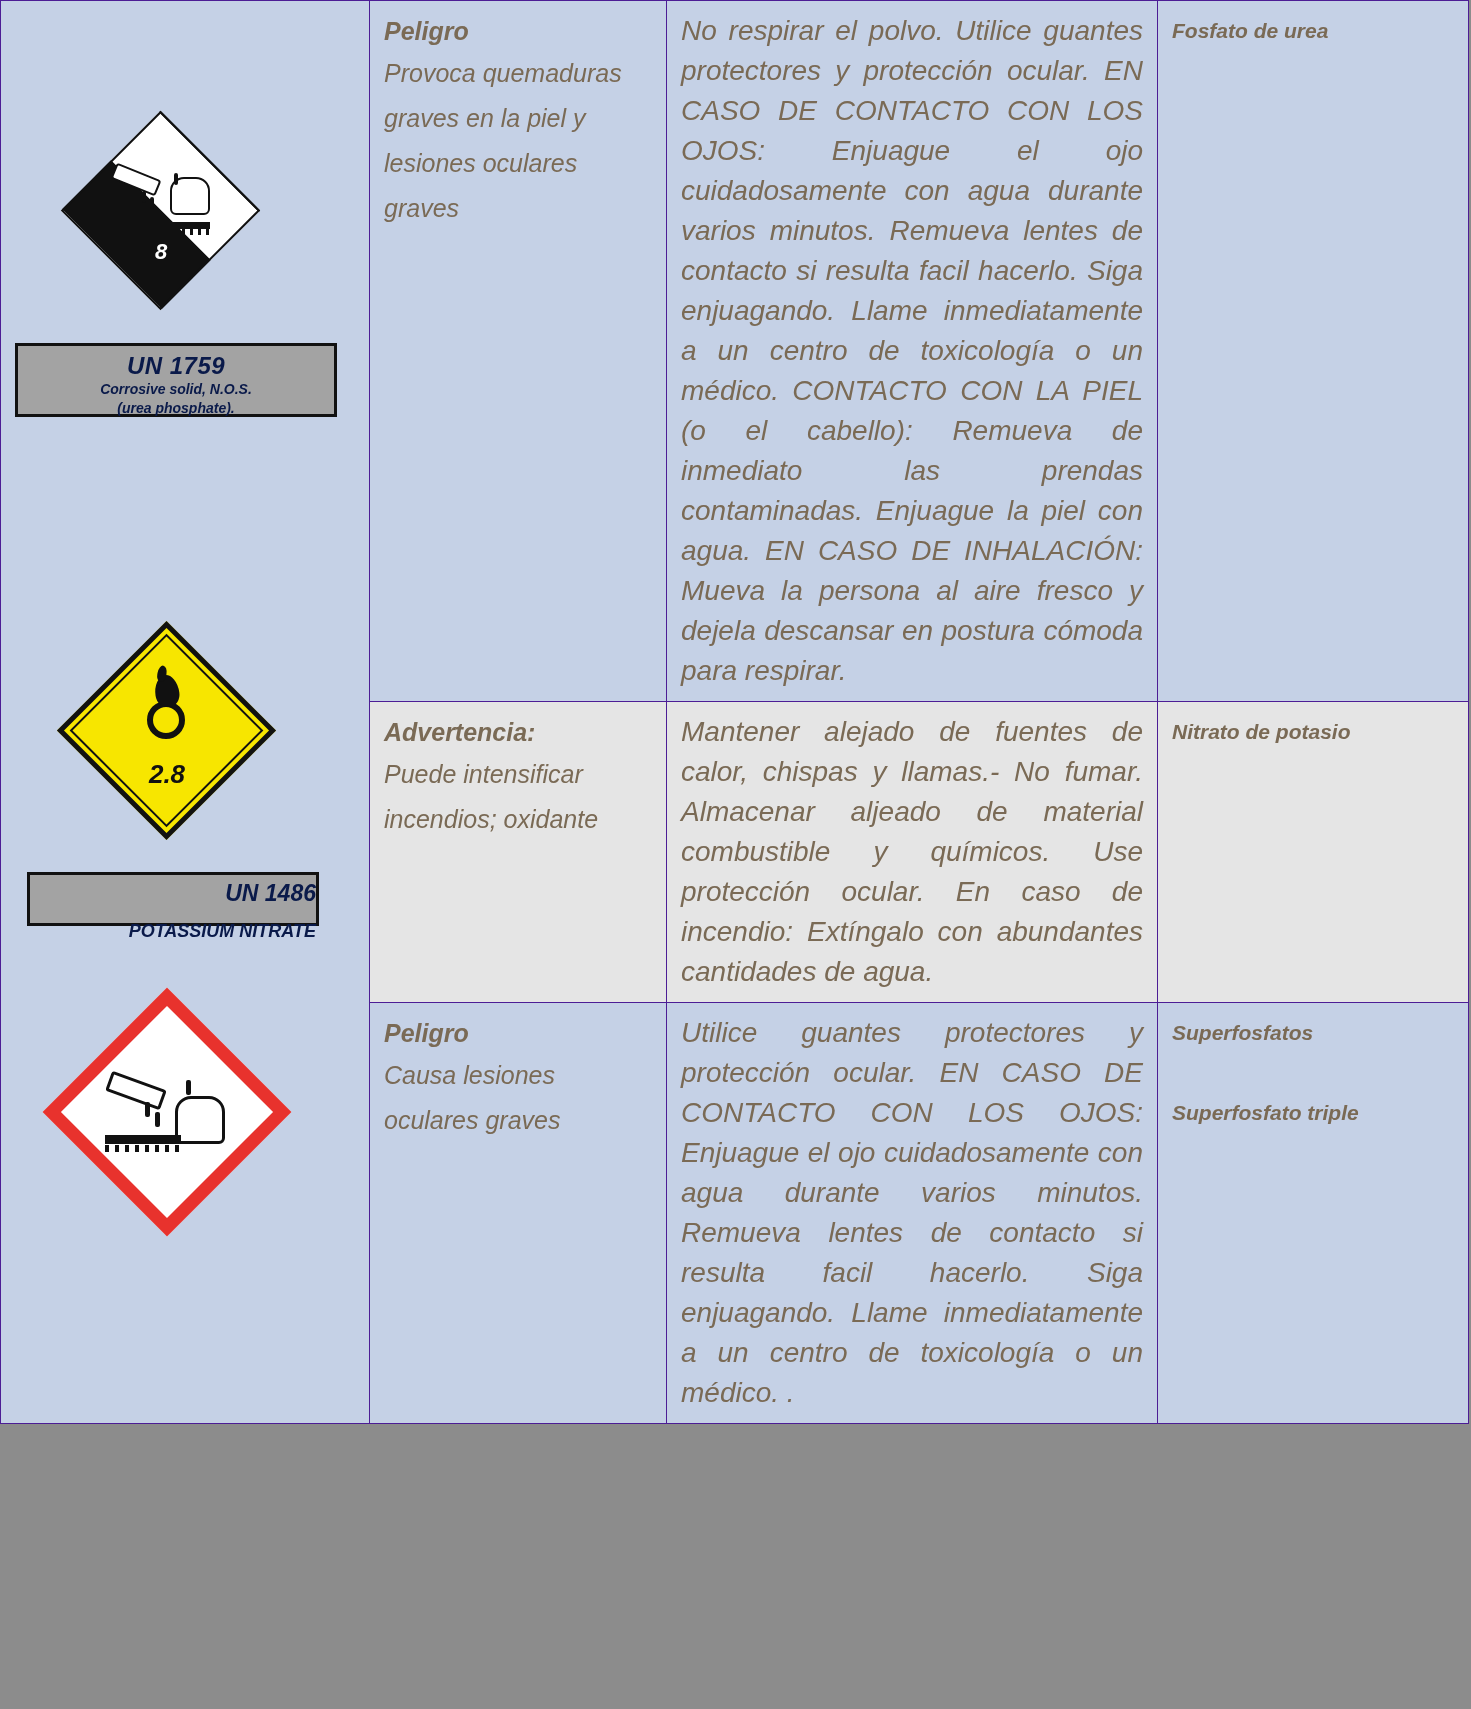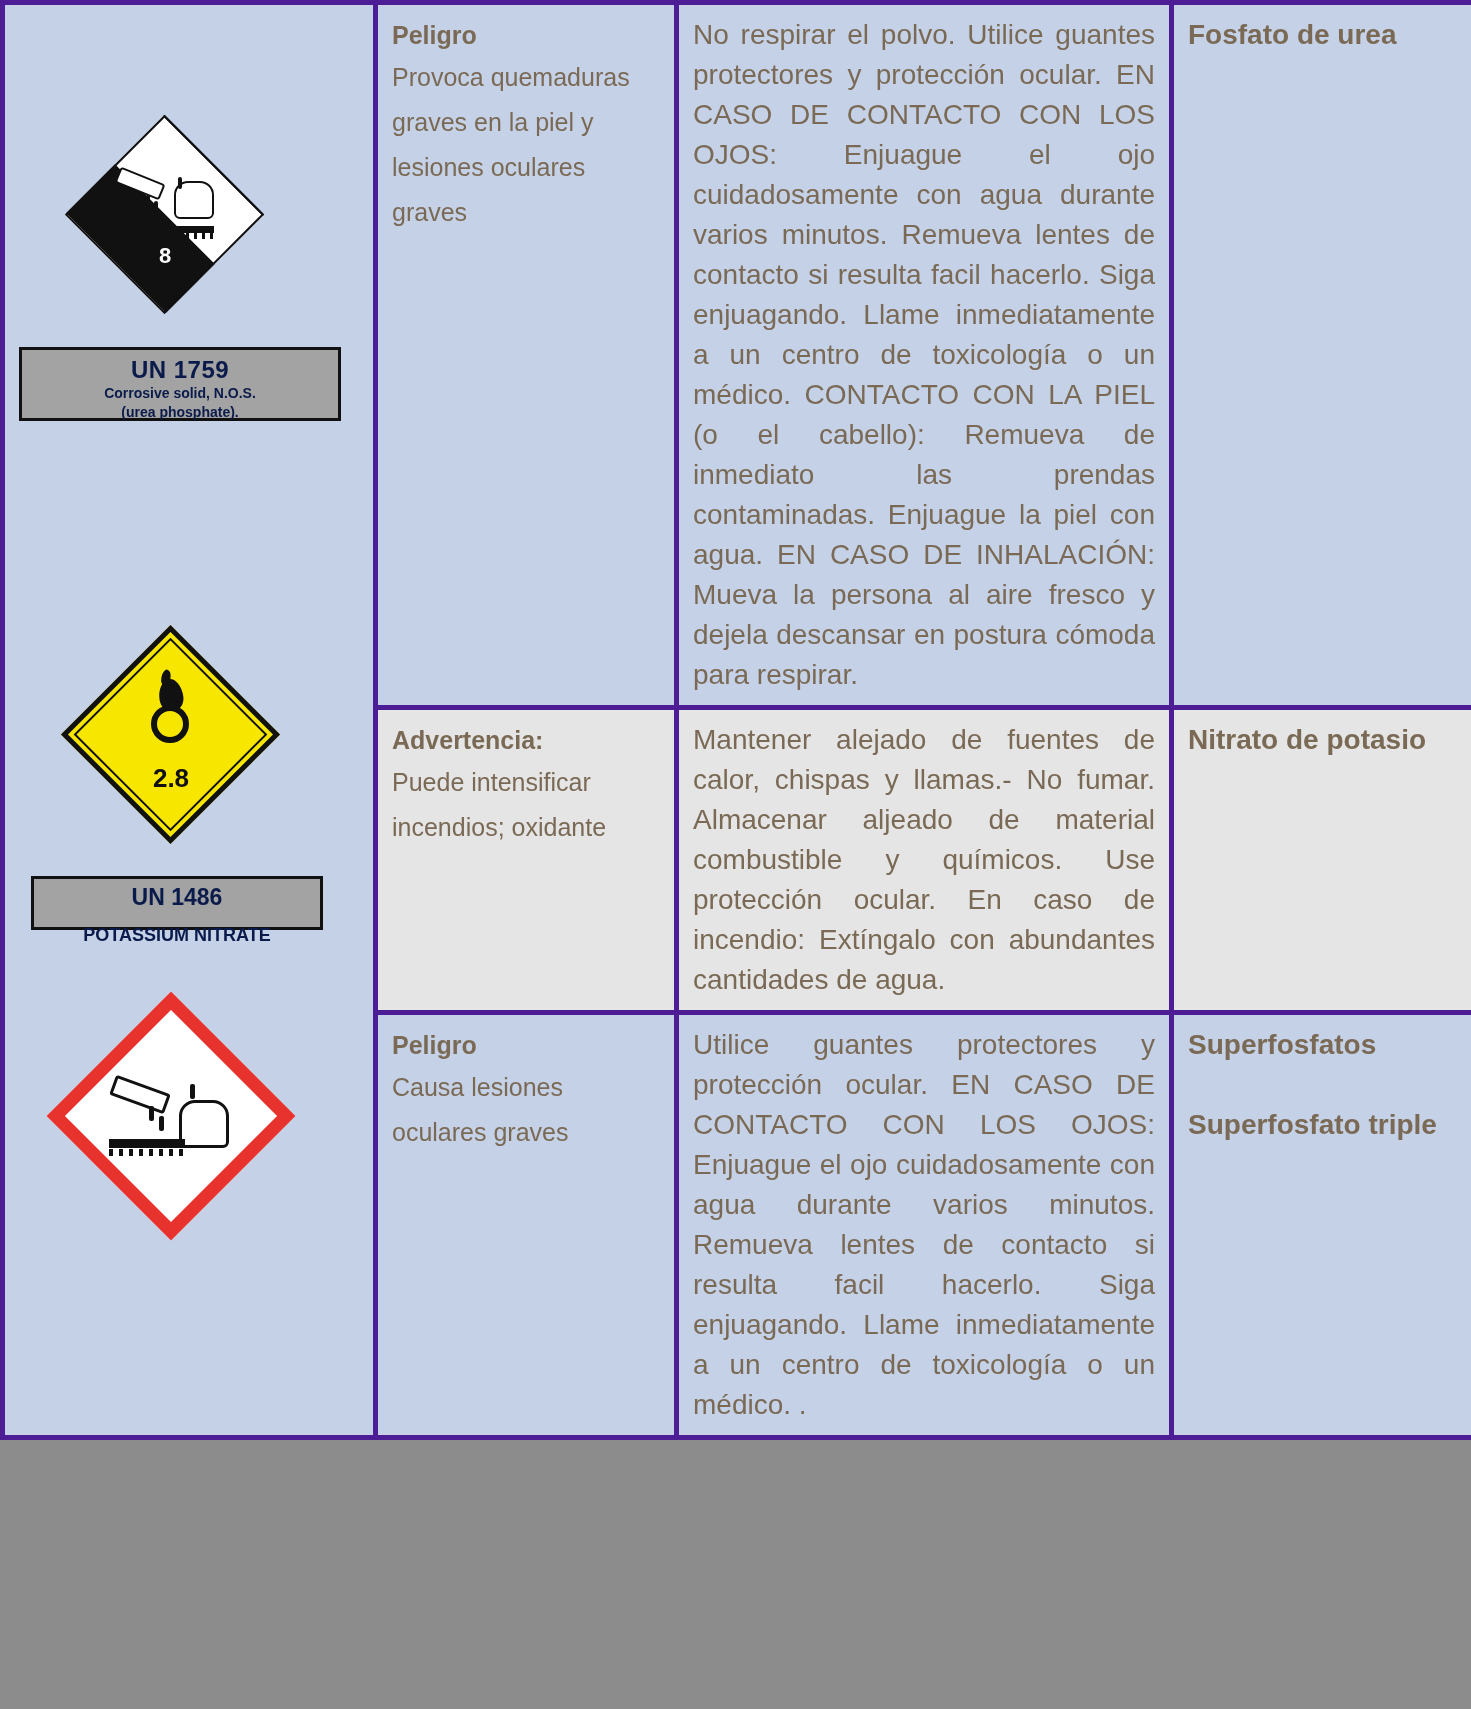--- a/index.html
+++ b/index.html
@@ -23,21 +23,22 @@
   }
   table.hazard-table {
     border-collapse: collapse;
     width: 1464px;
     margin: 0;
     table-layout: fixed;
   }
   table.hazard-table td {
     vertical-align: top;
     padding: 0;
-    border: 5px solid #4c1d95;
+    border: 1px solid #4c1d95;
+    font-style: italic;
   }
   .col-pictograms { width: 368px; }
   .col-signal     { width: 296px; }
   .col-precaution { width: 490px; }
   .col-name       { width: 310px; }
 
   .row-a td { background: #c5d1e6; }
   .row-b td { background: #e5e5e5; }
   .row-c td { background: #c5d1e6; }
 
@@ -57,21 +58,21 @@
   }
   .precaution-text {
     color: #7a6a55;
     font-size: 28px;
     line-height: 40px;
     text-align: justify;
     padding: 10px 14px 10px 14px;
   }
   .chem-name {
     color: #7a6a55;
-    font-size: 28px;
+    font-size: 21px;
     font-weight: bold;
     line-height: 40px;
     padding: 10px 12px 10px 14px;
   }
   .chem-name .spacer { height: 40px; }
 
   
   .picto-wrap {
     position: relative;
     width: 368px;
@@ -175,20 +176,21 @@
     padding-top: 6px;
   }
   .un-1759 .un-code { font-size: 24px; font-weight: bold; letter-spacing: 0.5px; }
   .un-1759 .un-sub  { font-size: 14px; font-weight: bold; line-height: 19px;}
   .un-1486 {
     left: 26px;
     top: 871px;
     width: 292px;
     height: 54px;
     padding-top: 5px;
+    text-align: right;
   }
   .un-1486 .un-code { font-size: 23px; font-weight: bold; }
   .un-1486 .un-sub  { font-size: 18px; font-weight: bold; margin-top: 14px; }
 
   .dg-class51 {
     position: absolute;
     left: 56px;
     top: 620px;
     width: 220px;
     height: 220px;

